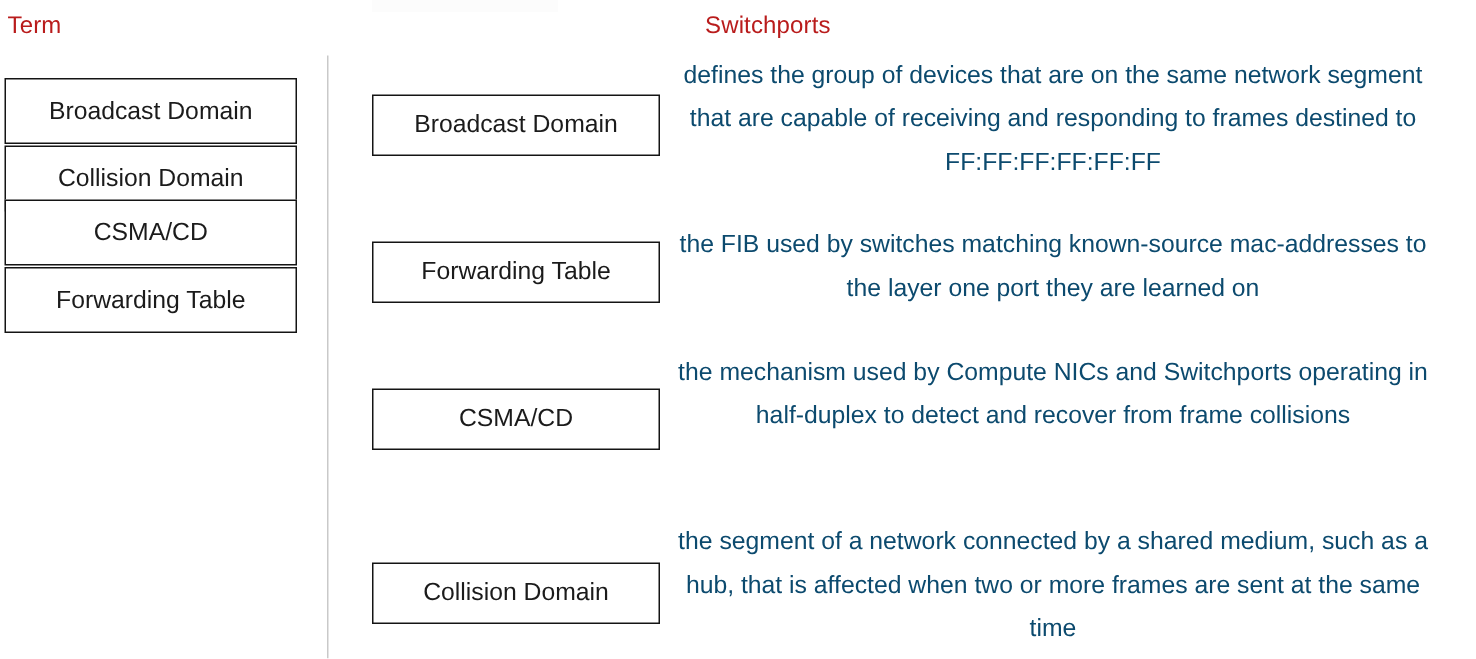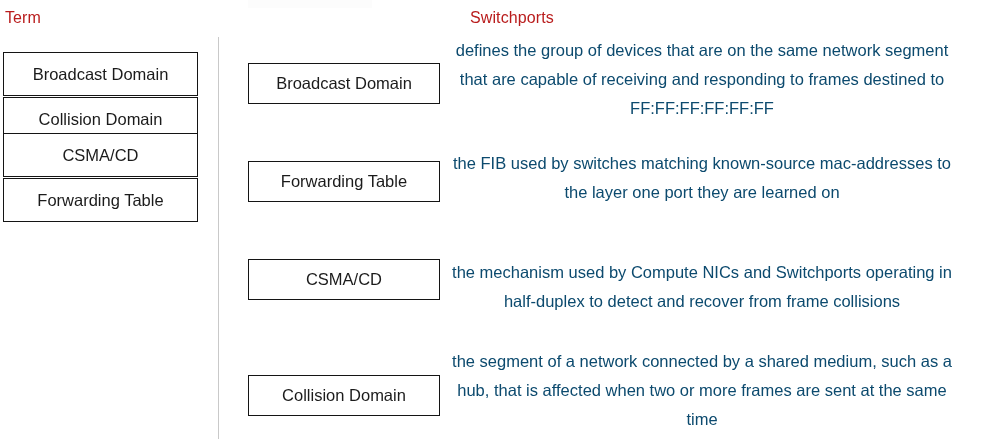--- a/index.html
+++ b/index.html
@@ -90,21 +90,21 @@
     position: absolute;
     left: 452px;
     width: 500px;
     font-size: 16.5px;
     line-height: 29px;
     color: #0c4a6e;
     text-align: center;
   }
   #definition-0 { top: 36px; }
   #definition-1 { top: 149px; }
-  #definition-2 { top: 234px; margin-top: 24px; }
+  #definition-2 { top: 234px; }
   #definition-3 { top: 347px; }
 </style>
 </head>
 <body>
 
 <div class="top-band"></div>
 
 <div class="col-header" id="term-header">Term</div>
 
 <div class="col-header" id="definition-header">Switchports</div>

